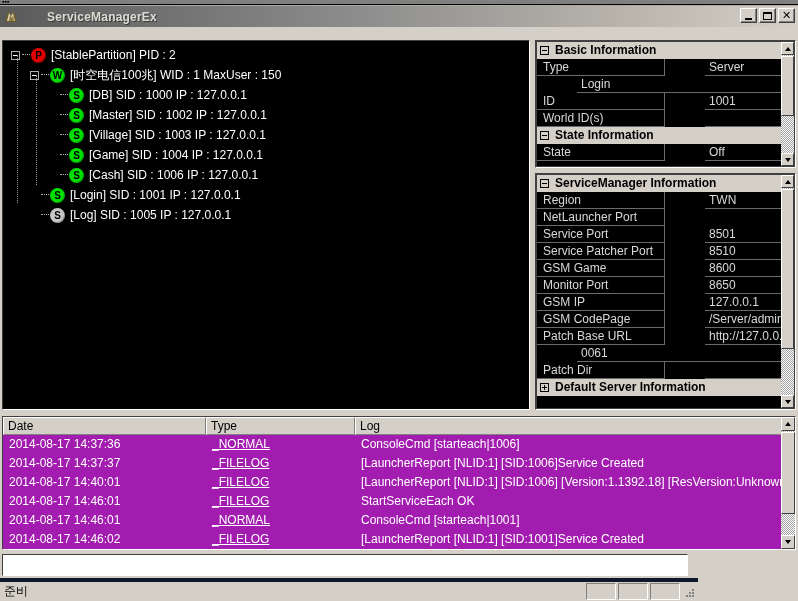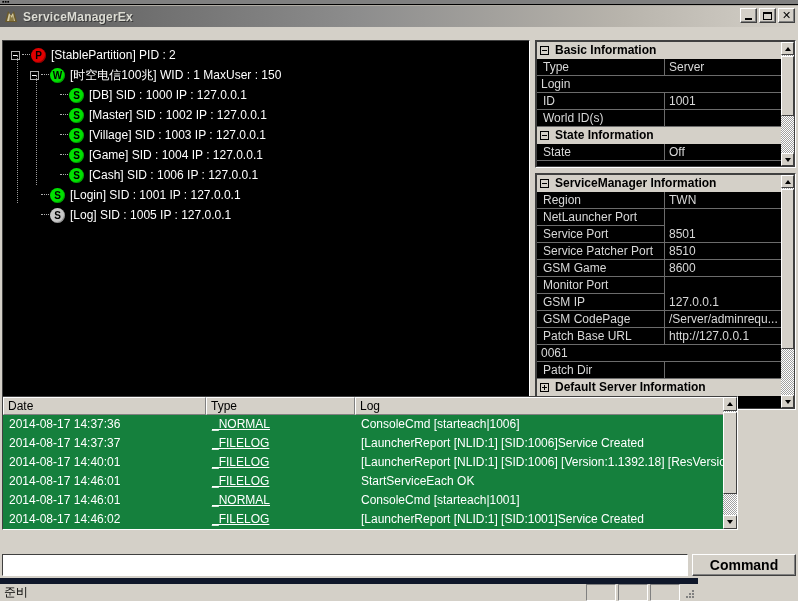--- a/index.html
+++ b/index.html
@@ -40,20 +40,21 @@
     border-top: 1px solid #b0aca4;
   }
   .app-icon {
     width: 16px; height: 16px; margin-left: 3px; margin-right: 4px;
     position: relative; flex: 0 0 auto;
   }
   .title-text {
     color: #dcdcd4; font-weight: bold; font-size: 12px;
     letter-spacing: 0.2px;
     text-shadow: 1px 1px 0 #3a3a3a;
+    margin-left: 24px;
   }
   .win-btns {
     position: absolute; right: 3px; top: 2px;
     display: flex; gap: 2px;
   }
   .win-btn {
     width: 17px; height: 15px;
     background: #d4d0c8;
     border-top: 1px solid #ffffff;
     border-left: 1px solid #ffffff;
@@ -196,20 +197,21 @@
     overflow: hidden; white-space: nowrap;
     background:#000;
   }
   .pval {
     flex: 1 1 auto;
     padding-left: 4px;
     border-bottom: 1px solid #6b6b6b;
     box-sizing: border-box;
     overflow: hidden; white-space: nowrap;
     background:#000;
+    margin-left:40px;
   }
   .pg-scroll {
     position: absolute; right: 1px; top: 1px; bottom: 1px; width: 13px;
     background: repeating-conic-gradient(#ffffff 0% 25%, #a0a0a0 0% 50%) 0 0/2px 2px;
   }
   .sb-btn {
     width: 13px; height: 13px;
     background: #d4d0c8;
     border-top: 1px solid #ffffff; border-left: 1px solid #ffffff;
     border-right: 1px solid #404040; border-bottom: 1px solid #404040;
@@ -223,22 +225,22 @@
   .sb-thumb {
     position:absolute; left:0; width:13px;
     background:#d4d0c8;
     border-top: 1px solid #ffffff; border-left: 1px solid #ffffff;
     border-right: 1px solid #404040; border-bottom: 1px solid #404040;
     box-sizing:border-box;
   }
 
   
   .log-panel {
-    position: absolute; left: 2px; top: 396px;
-    width: 736px; height: 134px;
+    position: absolute; left: 2px; top: 416px;
+    width: 794px; height: 134px;
     background: #000;
     border-top: 1px solid #404040; border-left: 1px solid #404040;
     border-right: 1px solid #ffffff; border-bottom: 1px solid #ffffff;
     box-sizing: border-box;
     overflow: hidden;
   }
   .log-head {
     display: flex; height: 18px;
     background: #d4d0c8;
     box-sizing: border-box;
@@ -251,21 +253,21 @@
     border-right: 1px solid #808080;
     border-bottom: 1px solid #808080;
     box-sizing: border-box;
     padding-left: 4px;
     font-size: 12px; color: #000;
     overflow: hidden; white-space: nowrap;
   }
   .lh.c1 { width: 203px; flex:0 0 203px; }
   .lh.c2 { width: 149px; flex:0 0 149px; }
   .lh.c3 { flex: 1 1 auto; }
-  .log-rows { position:absolute; left:0; top:18px; right:14px; bottom:0; overflow:hidden; background:#15803d; }
+  .log-rows { position:absolute; left:0; top:18px; right:14px; bottom:0; overflow:hidden; background:#a21caf; }
   .lrow { display:flex; height:19px; line-height:19px; color:#ffffff; font-size:12px; }
   .lc { overflow:hidden; white-space:nowrap; padding-left:6px; box-sizing:border-box; }
   .lc.c1 { width:203px; flex:0 0 203px; }
   .lc.c2 { width:149px; flex:0 0 149px;text-decoration:underline; }
   .lc.c3 { flex:1 1 auto; }
   .log-scroll {
     position:absolute; right:0; top:0; bottom:0; width:14px;
     background: repeating-conic-gradient(#ffffff 0% 25%, #a0a0a0 0% 50%) 0 0/2px 2px;
   }
   .log-scroll .sb-btn { width:14px; height:14px; }
@@ -296,21 +298,21 @@
     box-sizing: border-box;
     font-size: 14px; font-weight: bold; color:#000;
     font-family: "Liberation Sans", sans-serif;
     cursor: default;
   }
 
   
   .statusbar {
     position: absolute; left: 0; bottom: 0; width: 698px; height: 23px;
     background: #d4d0c8;
-    border-top: 6px solid #0f172a;
+    border-top: 4px solid #0f172a;
     box-sizing: border-box;
     display: flex; align-items: center;
   }
   .status-text {
     margin-left: 4px;
     font-size: 12px; color: #000;
     flex: 1 1 auto;
   }
   .status-pane {
     width: 30px; height: 17px;
@@ -493,20 +495,21 @@
           <div class="prow">
             <div class="pname">Service Patcher Port</div>
             <div class="pval">8510</div>
           </div>
           <div class="prow">
             <div class="pname">GSM Game</div>
             <div class="pval">8600</div>
           </div>
           <div class="prow">
             <div class="pname">Monitor Port</div>
+            <div class="pval">8650</div>
           </div>
           <div class="prow">
             <div class="pname">GSM IP</div>
             <div class="pval">127.0.0.1</div>
           </div>
           <div class="prow">
             <div class="pname">GSM CodePage</div>
             <div class="pval">/Server/adminrequ...</div>
           </div>
           <div class="prow">
@@ -582,21 +585,20 @@
         </div>
       <div class="sb-thumb" style="top:15px;height:82px;"></div>
       <div class="sb-btn bot">
           <i class="arrowdn"></i>
         </div>
     </div>
   </div>
 
   <div class="cmd-row">
     <input class="cmd-input" type="text" value="" style="">
-    <button class="cmd-btn">Command</button>
   </div>
 
   <div class="statusbar">
     <span class="status-text">준비</span>
     <span class="status-pane"></span>
     <span class="status-pane"></span>
     <span class="status-pane"></span>
     <span class="grip">
       <i style="left:10px;top:4px;"></i>
         <i style="left:7px;top:7px;"></i>

